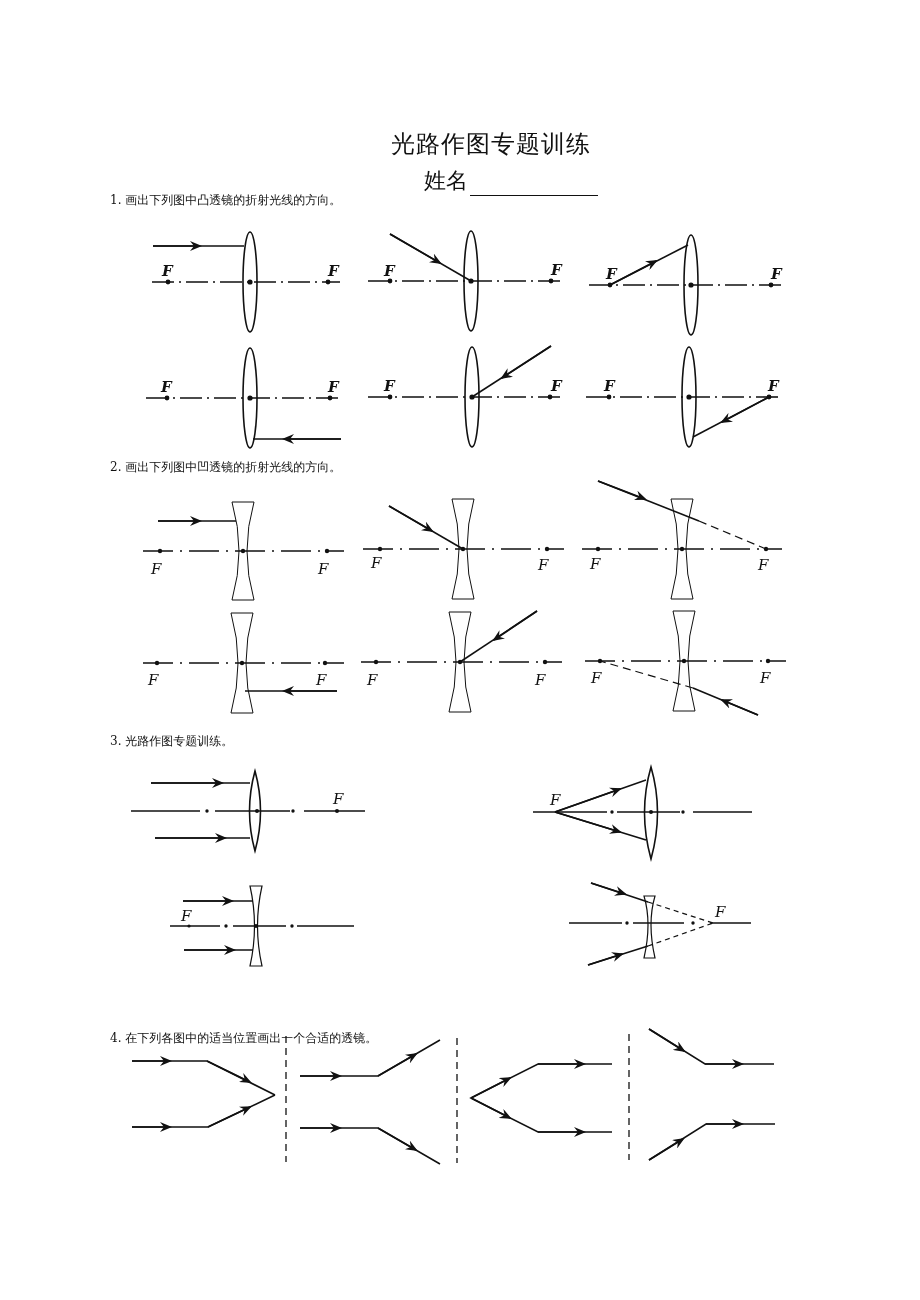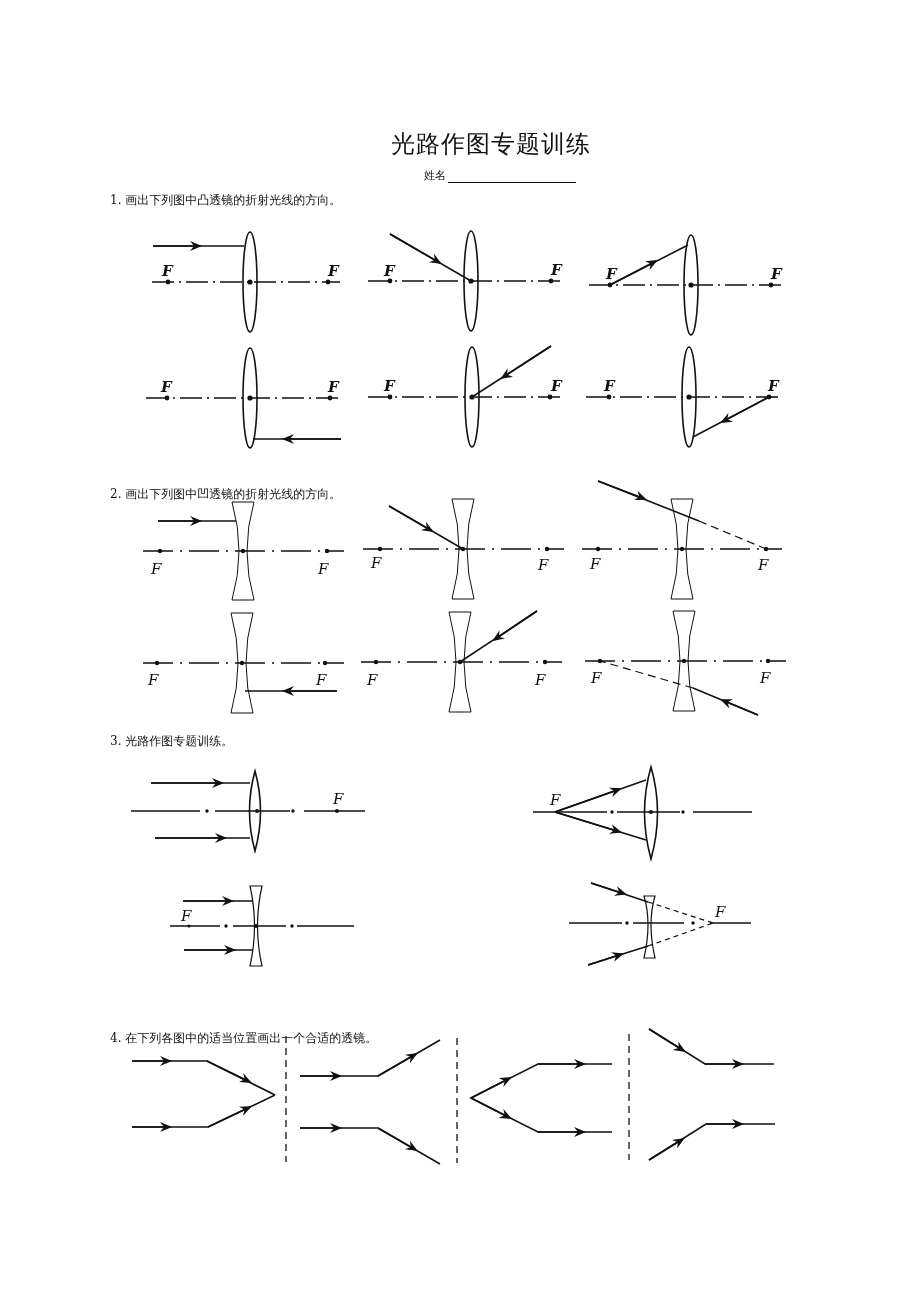--- a/index.html
+++ b/index.html
@@ -1,40 +1,40 @@
 <!DOCTYPE html>
 <html><head>
   <meta charset="utf-8">
   <style>
     html, body { margin: 0; padding: 0; background: #ffffff; }
     body { width: 920px; height: 1300px; position: relative; overflow: hidden;
            font-family: "DejaVu Serif", "Liberation Serif", serif; color: #111; }
     .title { position: absolute; left: 0; width: 920px; top: 128px; text-align: center;
              font-family: Liberation Serif, serif; font-size: 24px; letter-spacing: 1px;
              padding-left: 62px; box-sizing: border-box; }
-    .name-row { position: absolute; left: 424px; top: 166px; font-size: 11px; }
+    .name-row { position: absolute; left: 424px; top: 166px; font-size: 22px; }
     .name-line { display: inline-block; width: 128px; border-bottom: 1px solid #111; height: 16px; vertical-align: bottom; margin-left: 2px; }
     .question { position: absolute; left: 110px; font-size: 12px; }
     svg.fig { position: absolute; left: 0; top: 0; }
     .lt { font-family: "DejaVu Serif", "Liberation Serif", serif; font-style: italic; font-size: 15px; }
     .ltb { font-family: "DejaVu Serif", "Liberation Serif", serif; font-style: italic; font-weight: bold; font-size: 15px; }
   </style>
 </head>
 <body>
 
 <div class="title">光路作图专题训练</div>
 <div class="name-row">
   <span>姓名</span><span class="name-line"></span>
 </div>
 
 <div class="question" style="top:192px">
   <span>1.</span>
   <span>画出下列图中凸透镜的折射光线的方向。</span>
 </div>
-<div class="question" style="top:486px">
+<div class="question" style="top:459px">
   <span>2.</span>
   <span>画出下列图中凹透镜的折射光线的方向。</span>
 </div>
 <div class="question" style="top:733px">
   <span>3.</span>
   <span>光路作图专题训练。</span>
 </div>
 <div class="question" style="top:1030px">
   <span>4.</span>
   <span>在下列各图中的适当位置画出一个合适的透镜。</span>

